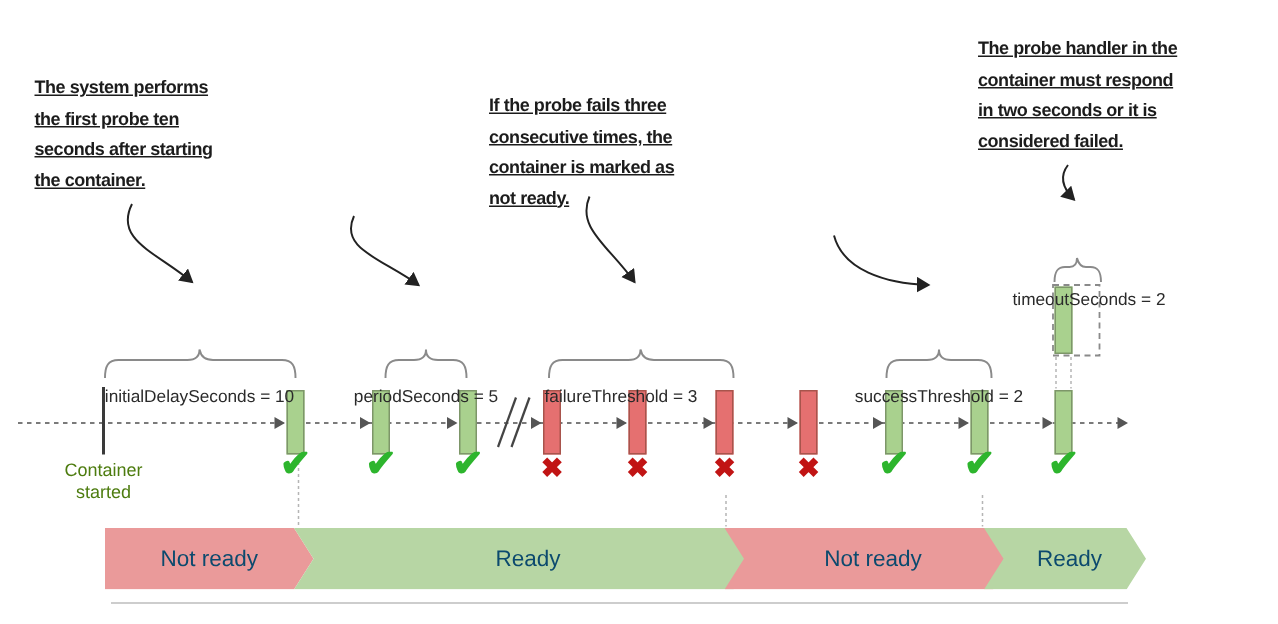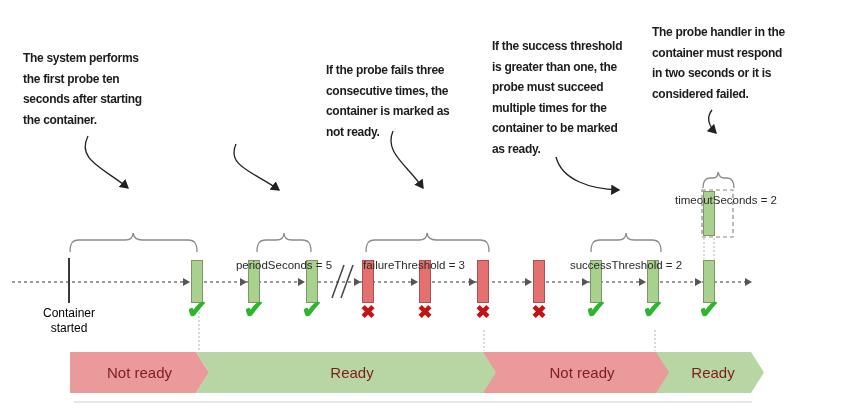--- a/index.html
+++ b/index.html
@@ -2,50 +2,50 @@
 <html><head>
 <meta charset="utf-8">
 <style>
   html,body{margin:0;padding:0;background:#ffffff;}
   #canvas{position:relative;width:852px;height:416px;background:#ffffff;overflow:hidden;
           font-family:"Liberation Sans", sans-serif;}
   svg.deco{position:absolute;left:0;top:0;z-index:1;}
 
   
   .annotation{position:absolute;z-index:3;font-weight:bold;font-size:12px;line-height:20.5px;
-              letter-spacing:-0.3px;color:#1c1c1c;white-space:pre-line;}
+              letter-spacing:-0.3px;color:#1c1c1c;white-space:pre-line;text-decoration:underline;}
   .a1{left:23px;top:48px;}
   .a2{left:189px;top:71px;}
   .a3{left:326px;top:60px;}
   .a4{left:492px;top:36px;}
   .a5{left:652px;top:22px;}
 
   
   .param-label{position:absolute;z-index:3;font-size:11.5px;color:#2a2a2a;white-space:nowrap;
                transform:translateX(-50%);margin-top:46px;}
 
   
   .start-label{position:absolute;z-index:3;left:69px;top:306px;transform:translateX(-50%);
-               font-size:12px;line-height:15px;color:#000000;text-align:center;white-space:pre-line;}
+               font-size:12px;line-height:15px;color:#4d7c0f;text-align:center;white-space:pre-line;}
 
   
   .probe{position:absolute;top:0;width:0;height:416px;z-index:2;}
   .probe-bar{position:absolute;left:0;top:260px;width:12px;height:43px;box-sizing:border-box;
              border:1px solid;transform:translateX(-50%);}
   .probe-mark{position:absolute;left:0;transform:translateX(-50%);font-weight:bold;line-height:1;}
   .mk-success{top:297px;font-size:25px;}
   .mk-fail{top:303px;font-size:18px;}
 
   
   .timeout-bar{position:absolute;z-index:2;left:703px;top:191px;width:12px;height:45px;
                box-sizing:border-box;border:1px solid #7d9669;background:#a9d18e;}
 
   
   .seg{position:absolute;z-index:2;top:352px;height:41px;line-height:41px;text-align:center;
-       font-size:15px;color:#7f1d1d;}
+       font-size:15px;color:#0c4a6e;}
   .seg-start{clip-path:polygon(0 0, calc(100% - 13px) 0, 100% 50%, calc(100% - 13px) 100%, 0 100%);}
   .seg-mid{clip-path:polygon(0 0, calc(100% - 13px) 0, 100% 50%, calc(100% - 13px) 100%, 0 100%, 13px 50%);
            padding-left:6px;}
 </style>
 </head>
 <body>
 
 <div id="canvas">
 
   <svg class="deco" width="852" height="416" viewBox="0 0 852 416">
@@ -102,31 +102,26 @@
   </svg>
 
   <div class="annotation a1">The system performs
 the first probe ten
 seconds after starting
 the container.</div>
   <div class="annotation a3">If the probe fails three
 consecutive times, the
 container is marked as
 not ready.</div>
-  <div class="annotation a4">If the success threshold
-is greater than one, the
-probe must succeed
-multiple times for the
-container to be marked
-as ready.</div>
   <div class="annotation a5">The probe handler in the
 container must respond
 in two seconds or it is
 considered failed.</div>
 
+  <div class="param-label" style="left:133px;top:213px">initialDelaySeconds = 10</div>
     <div class="param-label" style="left:284px;top:213px">periodSeconds = 5</div>
     <div class="param-label" style="left:414px;top:213px">failureThreshold = 3</div>
     <div class="param-label" style="left:626px;top:213px">successThreshold = 2</div>
     <div class="param-label" style="left:726px;top:148px">timeoutSeconds = 2</div>
 
   <div class="start-label">Container
 started</div>
 
   <div class="probe" style="left:197px">
       <div class="probe-bar" style="background:#a9d18e;border-color:#7d9669"></div>

